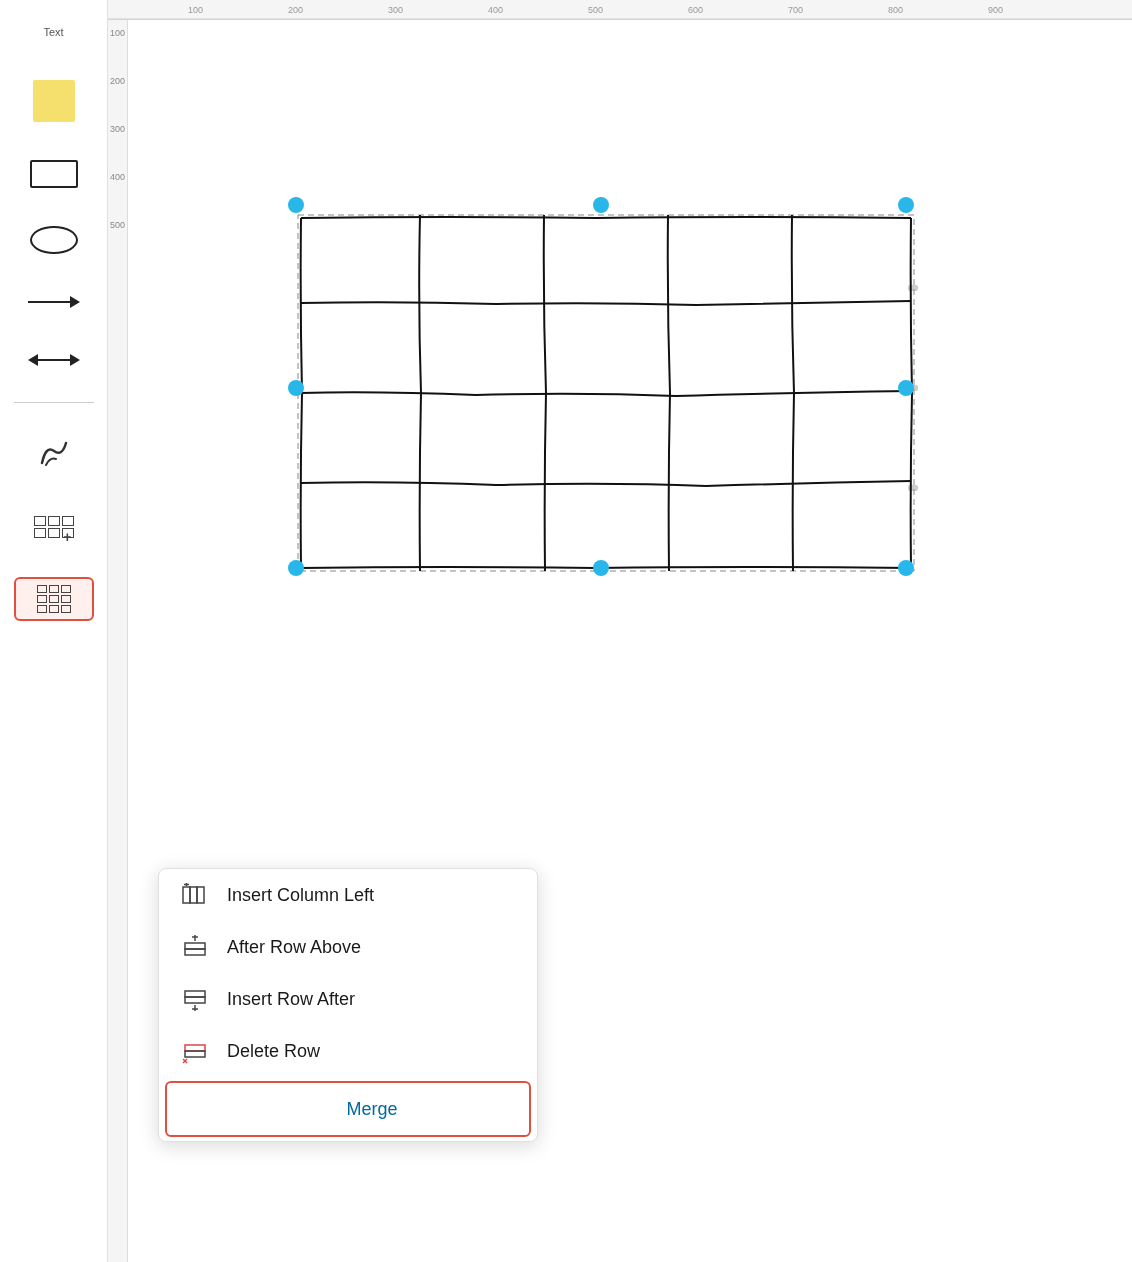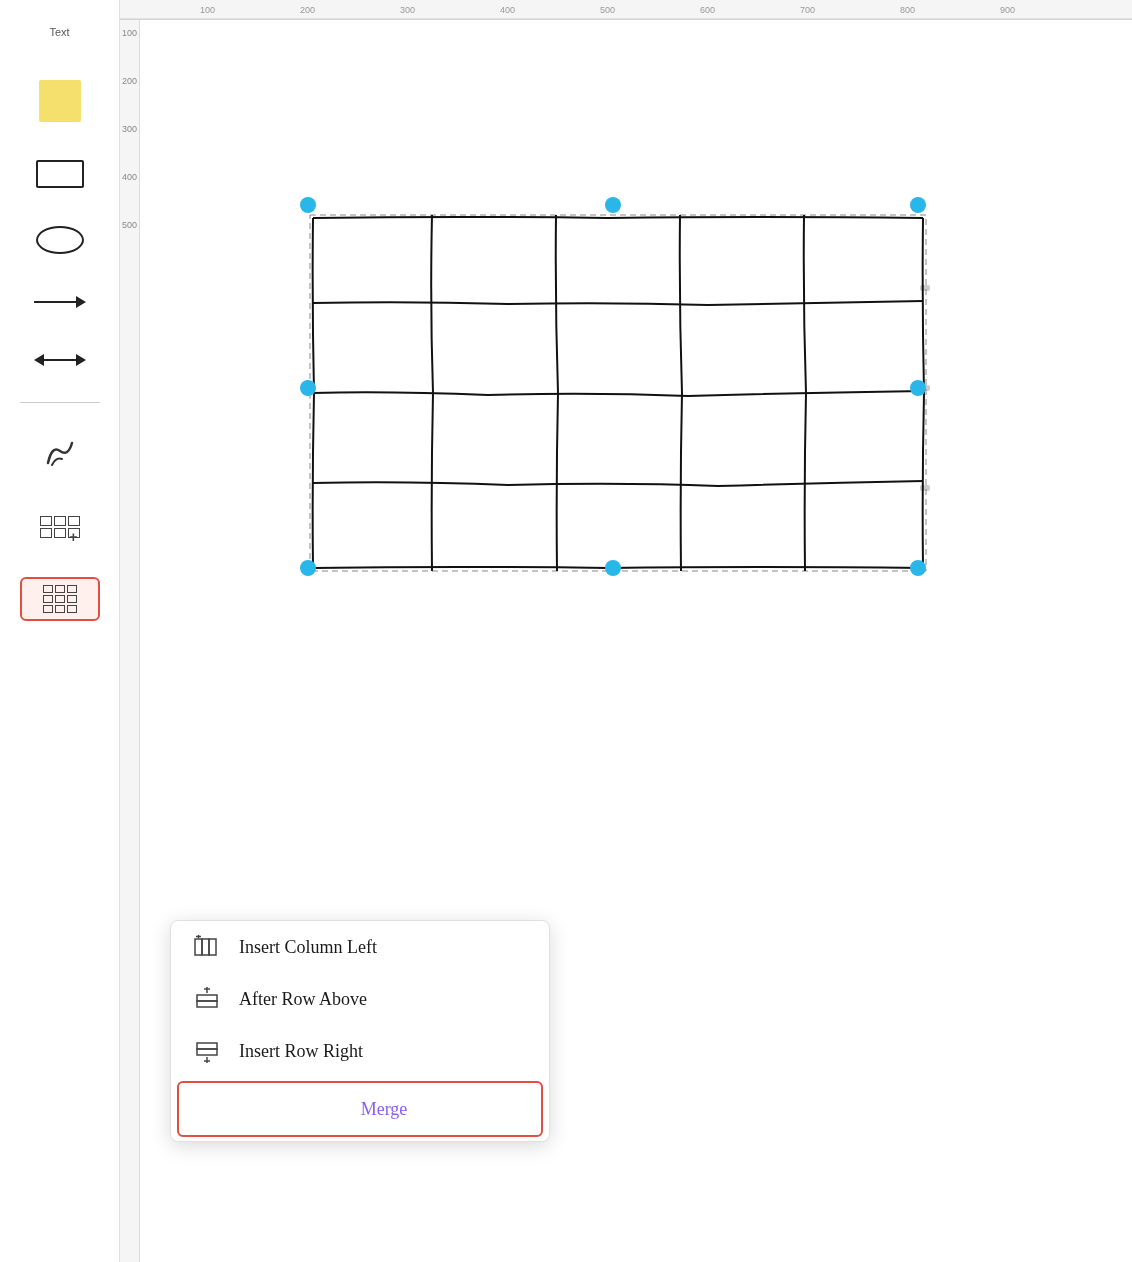--- a/index.html
+++ b/index.html
@@ -14,21 +14,21 @@
 
     .app-container {
       display: flex;
       width: 1132px;
       height: 1262px;
       background: #f0f0f0;
     }
 
     
     .sidebar {
-      width: 120px;
+      width: 108px;
       background: #ffffff;
       border-right: 1px solid #e0e0e0;
       display: flex;
       flex-direction: column;
       align-items: center;
       padding-top: 20px;
       gap: 26px;
       position: relative;
       z-index: 10;
       flex-shrink: 0;
@@ -409,21 +409,21 @@
           <path d="M 496 2 Q 495 90 498 180 Q 496 270 497 358" stroke="#111" stroke-width="2" fill="none"></path>
 
           <path d="M 5 5 Q 150 3 300 5 Q 450 3 615 5" stroke="#111" stroke-width="2" fill="none"></path>
           <path d="M 5 355 Q 150 353 300 355 Q 450 353 615 355" stroke="#111" stroke-width="2" fill="none"></path>
           <path d="M 5 5 Q 4 90 6 180 Q 4 270 5 355" stroke="#111" stroke-width="2" fill="none"></path>
           <path d="M 615 5 Q 614 90 616 180 Q 614 270 615 355" stroke="#111" stroke-width="2" fill="none"></path>
 
         </svg>
       </div>
 
-      <div class="context-menu" style="position:absolute;bottom:120px;left:30px;font-family:Liberation Serif, serif;">
+      <div class="context-menu" style="position:absolute;bottom:120px;left:30px;">
 
         <div class="menu-item">
           <div class="menu-icon">
             <svg class="menu-svg" viewBox="0 0 28 28" fill="none">
               <rect x="2" y="6" width="7" height="16" stroke="#444" stroke-width="1.5"></rect>
               <rect x="9" y="6" width="7" height="16" stroke="#444" stroke-width="1.5"></rect>
               <rect x="16" y="6" width="7" height="16" stroke="#444" stroke-width="1.5"></rect>
               <line x1="5.5" y1="2" x2="5.5" y2="5" stroke="#444" stroke-width="1.5"></line>
               <line x1="3" y1="3.5" x2="8" y2="3.5" stroke="#444" stroke-width="1.5"></line>
             </svg>
@@ -447,30 +447,41 @@
 
         <div class="menu-item">
           <div class="menu-icon">
             <svg class="menu-svg" viewBox="0 0 28 28" fill="none">
               <rect x="4" y="6" width="20" height="6" stroke="#444" stroke-width="1.5"></rect>
               <rect x="4" y="12" width="20" height="6" stroke="#444" stroke-width="1.5"></rect>
               <line x1="14" y1="20" x2="14" y2="26" stroke="#444" stroke-width="1.5"></line>
               <line x1="11" y1="24" x2="17" y2="24" stroke="#444" stroke-width="1.5"></line>
             </svg>
           </div>
-          <span class="menu-label">Insert Row Right</span>
-        </div>
-
+          <span class="menu-label">Insert Row After</span>
+        </div>
+
+        <div class="menu-item">
+          <div class="menu-icon">
+            <svg class="menu-svg" viewBox="0 0 28 28" fill="none">
+              <rect x="4" y="8" width="20" height="6" stroke="#e04444" stroke-width="1.5"></rect>
+              <rect x="4" y="14" width="20" height="6" stroke="#444" stroke-width="1.5"></rect>
+              <line x1="2" y1="22" x2="6" y2="26" stroke="#e04444" stroke-width="1.5"></line>
+              <line x1="6" y1="22" x2="2" y2="26" stroke="#e04444" stroke-width="1.5"></line>
+            </svg>
+          </div>
+          <span class="menu-label">Delete Row</span>
+        </div>
 
         <div class="menu-item highlighted" style="border:2px solid #e05040;border-radius:6px;margin:4px 6px;padding:10px 16px;">
           <div class="menu-icon">
             
             
           </div>
-          <span class="menu-label" style="flex:1;text-align:center;font-size:18px;color:#8b5cf6;">Merge</span>
+          <span class="menu-label" style="flex:1;text-align:center;font-size:18px;color:#0369a1;">Merge</span>
         </div>
 
       </div>
 
     </div>
   </div>
 
 </div>
 
 </body></html>

